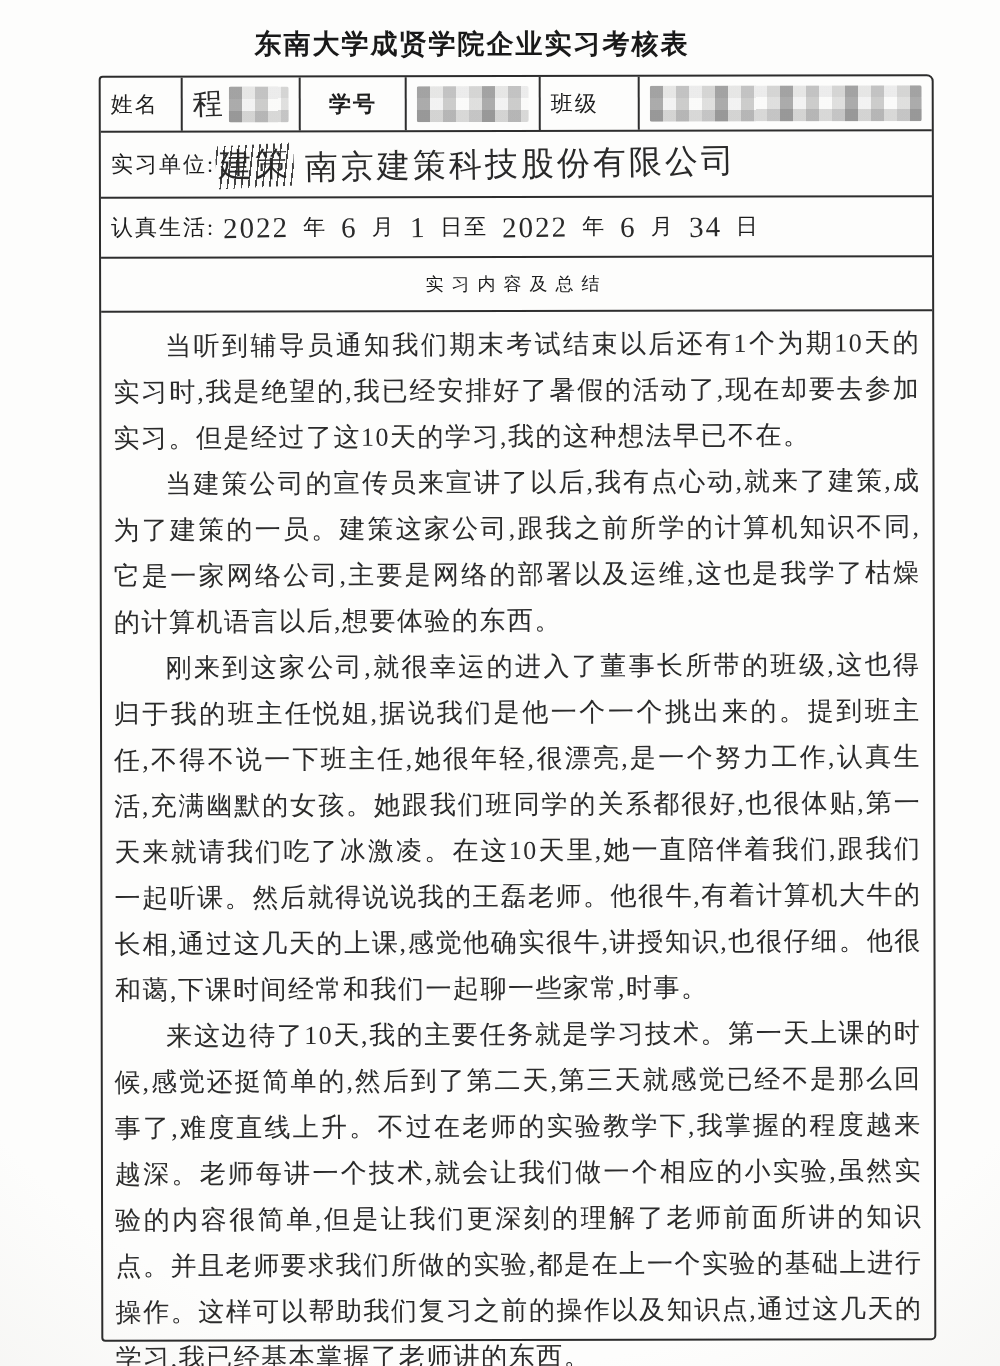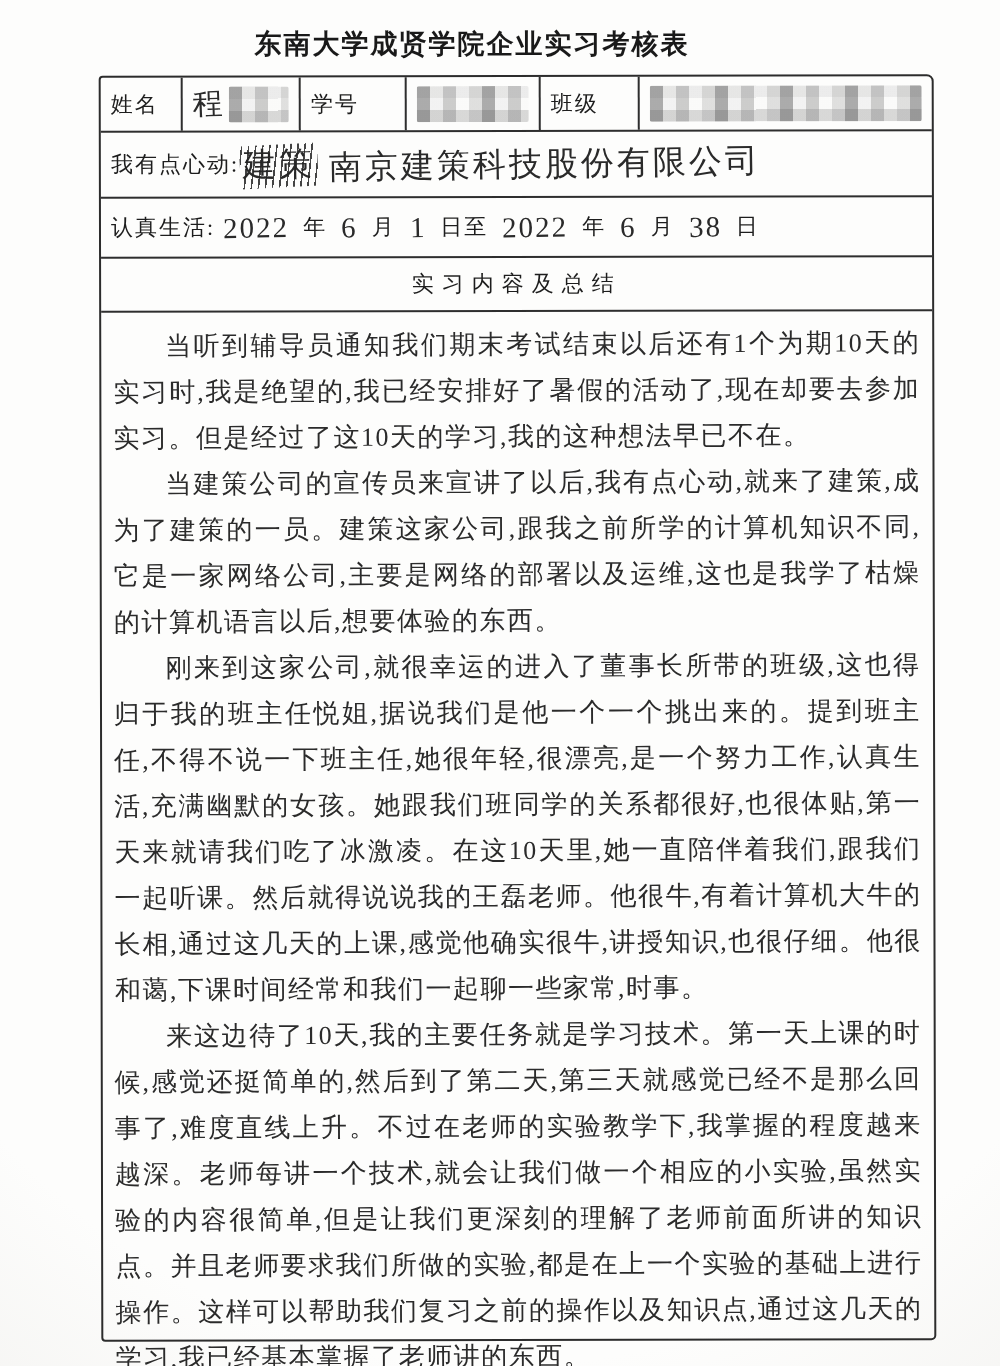--- a/index.html
+++ b/index.html
@@ -55,21 +55,21 @@
   .unit-hand{ font-size:33px; letter-spacing:3px; transform:rotate(-0.8deg); white-space:nowrap; }
   .scribble{ position:relative; display:inline-block; margin:0 14px 0 4px; }
   .scribble::after{
     content:""; position:absolute; left:-3px; right:-3px; top:2px; bottom:0;
     background:repeating-linear-gradient(99deg,
       transparent 0 2px, rgba(35,35,35,0.85) 2px 3.6px, transparent 3.6px 7px);
     transform:rotate(-2deg);
   }
   .time-num{ font-size:29px; letter-spacing:2px; transform:rotate(-1deg); display:inline-block; margin:0 8px; }
   .unit-suffix{ margin:0 6px; }
-  .section-title{ font-size:22px; letter-spacing:8px; color:#1d1d1d; font-family:"Liberation Serif", serif; }
+  .section-title{ font-size:18px; letter-spacing:8px; color:#1d1d1d; font-family:"Liberation Serif", serif; }
   .essay p{
     margin:0; text-indent:2em;
     font-size:26px; line-height:46px; letter-spacing:1.5px;
     color:#2b2b2b; font-family:cursive;
     text-align:justify;
     transform:rotate(-0.15deg);
   }
 </style>
 </head>
 <body>
@@ -79,56 +79,56 @@
 <div class="form-table">
 
   <div class="row r1">
     <div class="cell" style="width:85px;">
       <span class="printed">姓名</span>
     </div>
     <div class="cell vline" style="width:118px;">
       <span class="hand name-hand">程</span>
       <span class="mosaic" style="width:66px;"></span>
     </div>
-    <div class="cell vline" style="width:112px; ">
+    <div class="cell vline" style="width:112px; justify-content:center;font-weight:bold;">
       <span class="printed">学号</span>
     </div>
     <div class="cell vline" style="width:140px;">
       <span class="mosaic" style="width:112px;"></span>
     </div>
     <div class="cell vline" style="width:105px; justify-content:flex-start;">
       <span class="printed">班级</span>
     </div>
     <div class="cell vline" style="flex:1;">
       <span class="mosaic" style="width:272px;"></span>
     </div>
   </div>
 
   <div class="row r2">
     <div class="cell" style="width:100%;">
-      <span class="printed">我有点心动:</span>
+      <span class="printed">实习单位:</span>
       <span class="hand unit-hand scribble">建策</span>
       <span class="hand unit-hand">南京建策科技股份有限公司</span>
     </div>
   </div>
 
   <div class="row r3">
     <div class="cell" style="width:100%;">
       <span class="printed">认真生活:</span>
       <span class="hand time-num">2022</span>
       <span class="printed unit-suffix">年</span>
       <span class="hand time-num">6</span>
       <span class="printed unit-suffix">月</span>
       <span class="hand time-num">1</span>
       <span class="printed unit-suffix">日至</span>
       <span class="hand time-num">2022</span>
       <span class="printed unit-suffix">年</span>
       <span class="hand time-num">6</span>
       <span class="printed unit-suffix">月</span>
-      <span class="hand time-num">38</span>
+      <span class="hand time-num">34</span>
       <span class="printed unit-suffix">日</span>
     </div>
   </div>
 
   <div class="row r4">
     <span class="section-title">实习内容及总结</span>
   </div>
 
   <div class="row r5 essay">
     <p>当听到辅导员通知我们期末考试结束以后还有1个为期10天的实习时,我是绝望的,我已经安排好了暑假的活动了,现在却要去参加实习。但是经过了这10天的学习,我的这种想法早已不在。</p>

